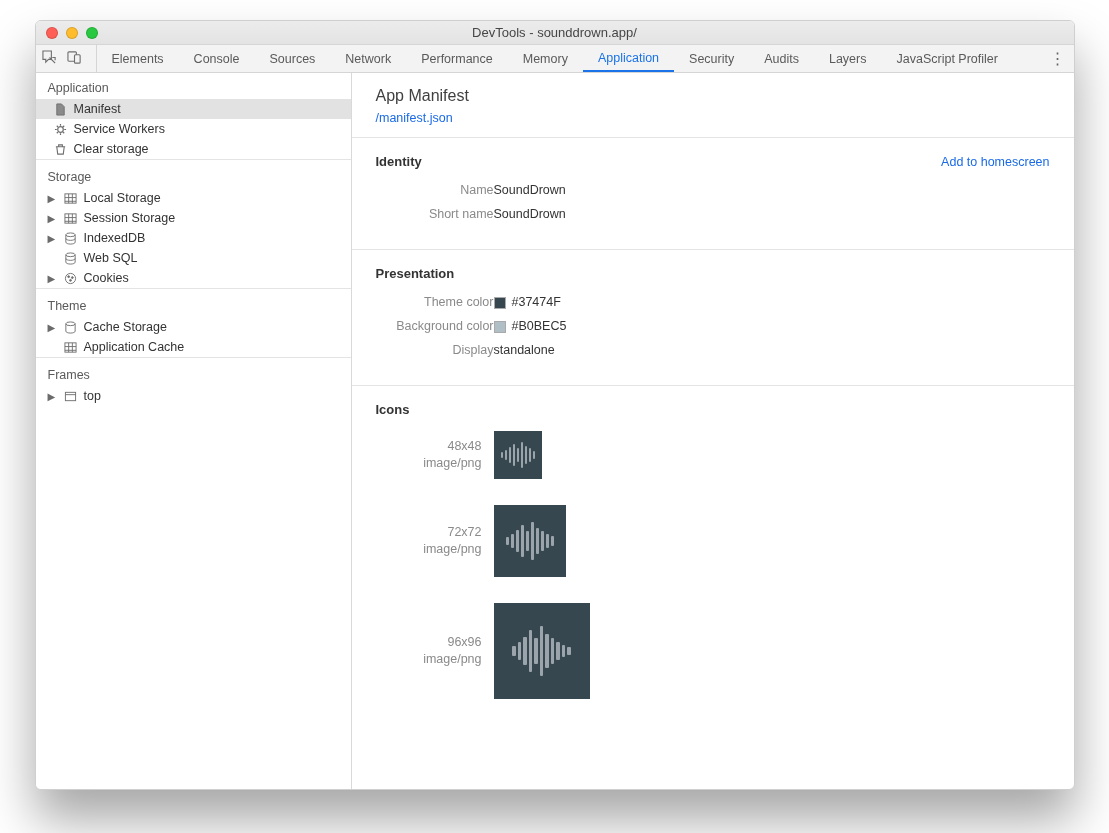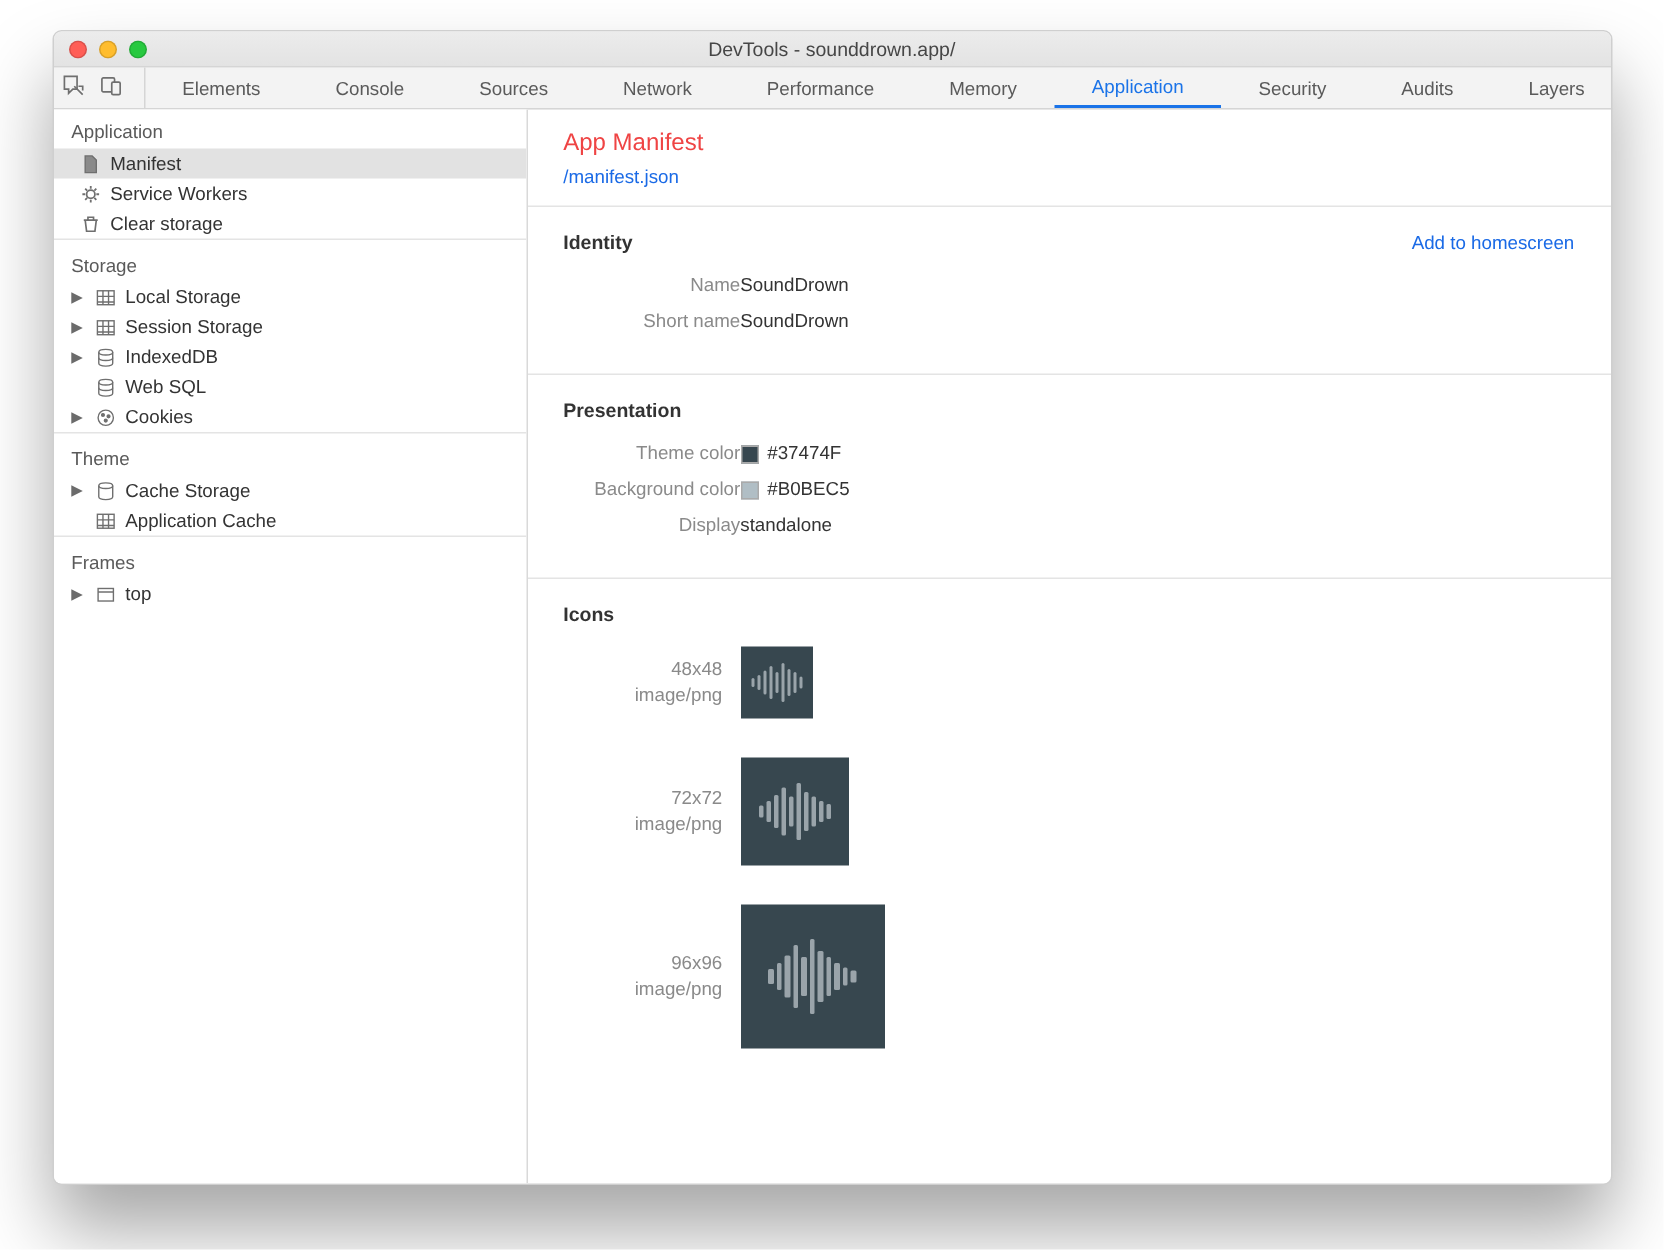--- a/index.html
+++ b/index.html
@@ -46,21 +46,21 @@
     border-bottom: 1px solid #d5d5d5;
     display:flex; align-items:center;
     background:#f3f3f3;
     font-size: 12.5px;
     color:#5a5a5a;
     padding: 0 6px;
   }
   .tool-icons { display:flex; gap:10px; padding-right:14px; border-right:1px solid #d5d5d5; height:100%; align-items:center;}
   .tool-svg { width:15px; height:15px; fill:#6f6f6f; }
   .tabs { display:flex; align-items:center; gap:0; height:100%;}
-  .tab { padding: 0 25px; height:100%; display:flex; align-items:center; cursor:default;}
+  .tab { padding: 0 15px; height:100%; display:flex; align-items:center; cursor:default;}
   .tab.active { color:#1a73e8; border-bottom:2px solid #1a73e8; }
   .spacer { flex:1; }
   .kebab { width:20px; text-align:center; color:#666; font-size:16px;}
 
   
   .body { flex:1; display:flex; min-height:0;}
   .sidebar {
     width: 316px; border-right:1px solid #d9d9d9;
     overflow-y:auto;
     background:#fff;
@@ -88,21 +88,21 @@
     cursor:default;
   }
   .side-row.indent { padding-left: 12px;}
   .arrow { width:10px; color:#6b6b6b; font-size:10px;}
   .side-row.selected { background:#e2e2e2;}
   .side-icon { width:14px; height:14px; display:inline-flex; align-items:center; justify-content:center;}
   .side-icon svg { width:13px; height:13px; fill:#6f6f6f; stroke:#6f6f6f;}
 
   
   .content-header { padding: 14px 24px 12px 24px; border-bottom:1px solid #e4e4e4;}
-  .content-header h1 { margin:0 0 6px 0; font-size:16px; font-weight:500; color:#ef4444;}
+  .content-header h1 { margin:0 0 6px 0; font-size:16px; font-weight:500; color:#404040;}
   .link { color:#1a6ae6; }
   .section { padding: 16px 24px 18px 24px; border-bottom:1px solid #e4e4e4;}
   .section-head { display:flex; justify-content:space-between; align-items:center; margin-bottom:14px;text-align:center;}
   .section h2 { margin:0; font-size:13px; font-weight:700; color:#333;}
   .kv { display:flex; align-items:center; margin: 10px 0; }
   .kv .k { width: 118px; text-align:right; padding-right:0; color:#8a8a8a;}
   .kv .v { color:#333;}
   .swatch { display:inline-block; width:12px; height:12px; border:1px solid #aaa; vertical-align:middle; margin-right:6px;}
 
   .icon-row { display:flex; align-items:center; margin:12px 0 26px 0;}

